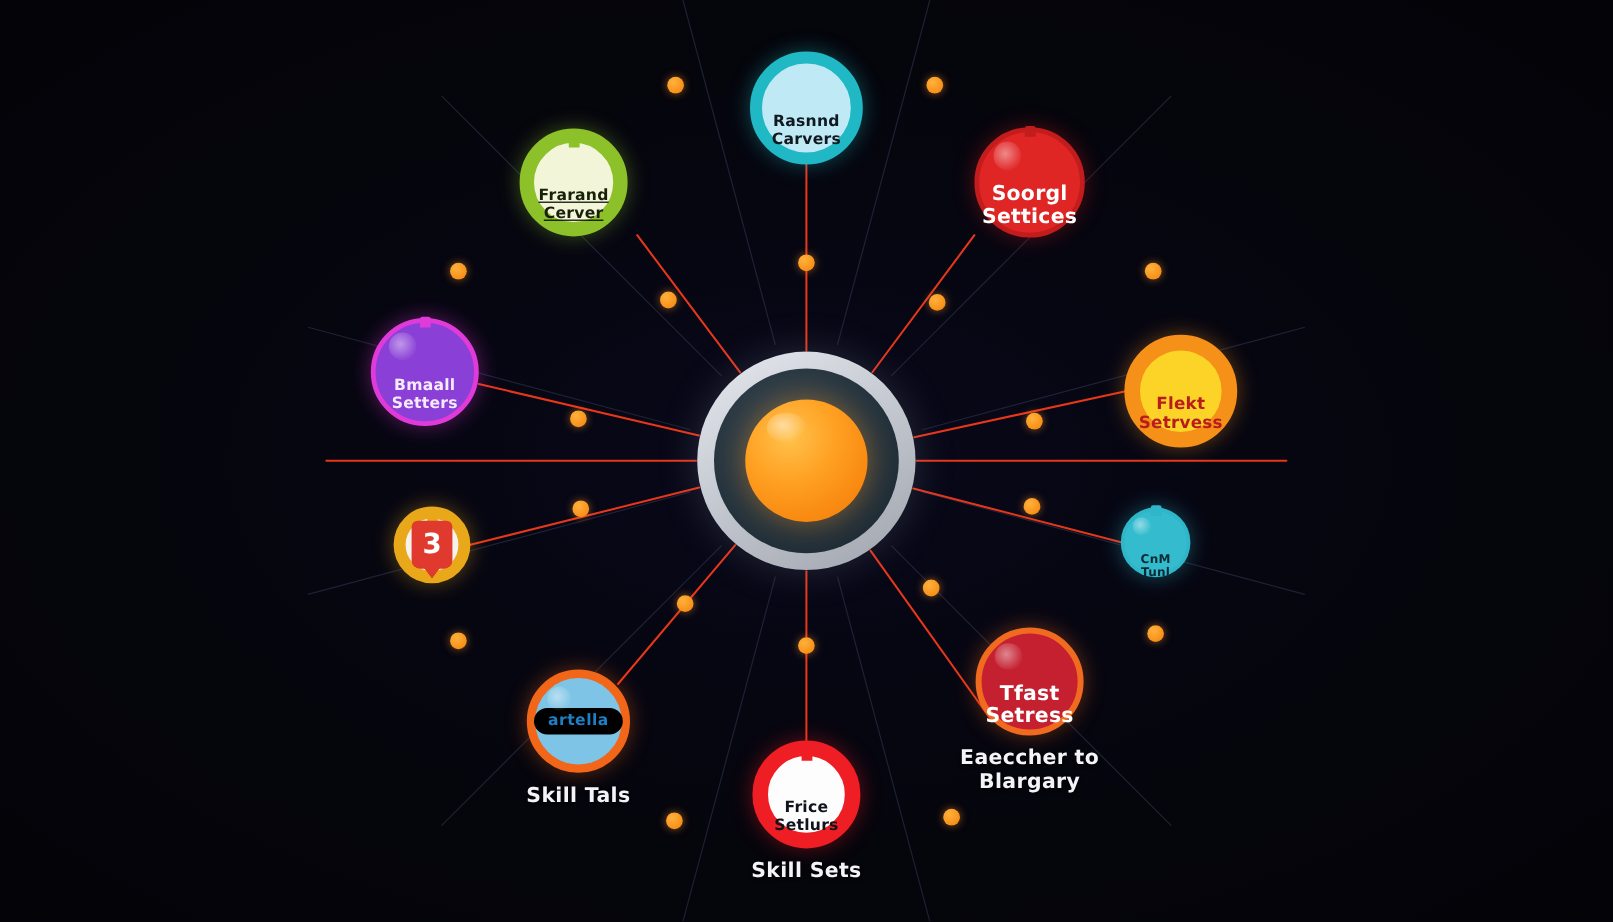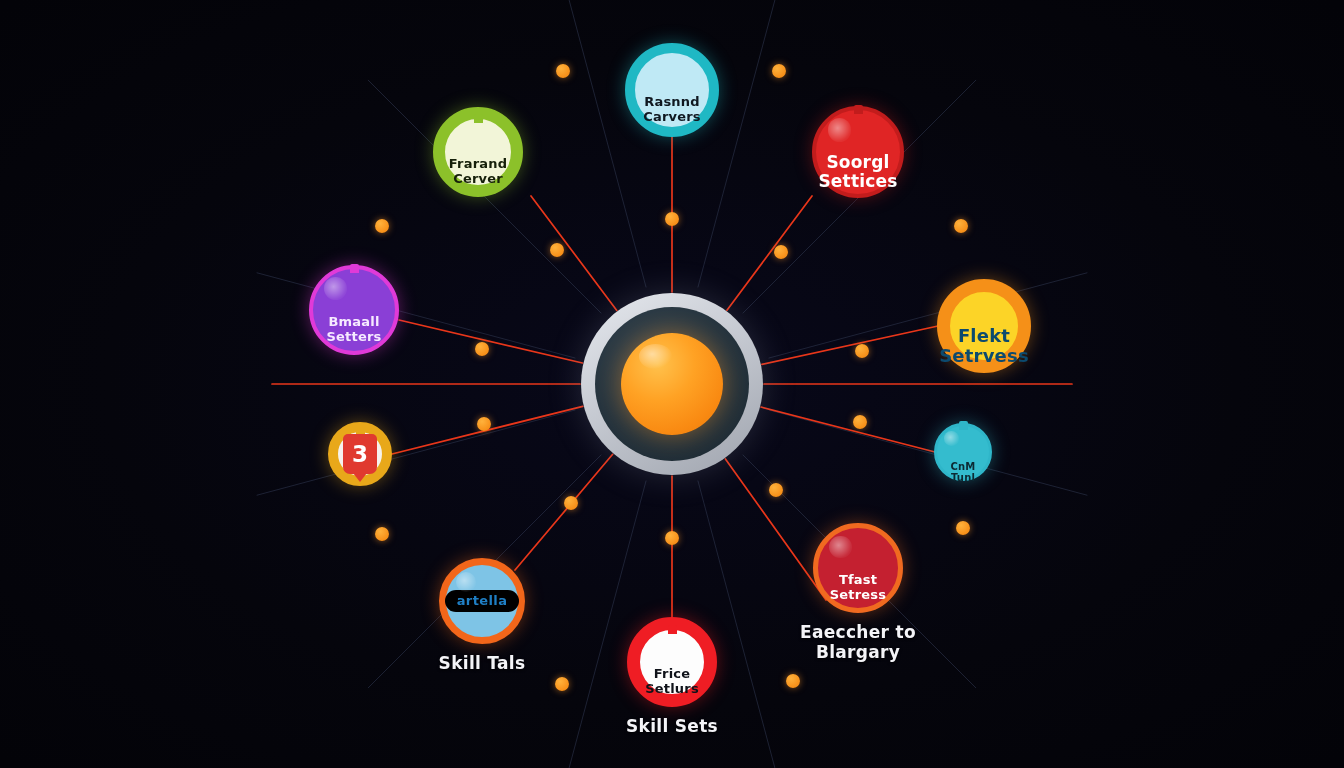--- a/index.html
+++ b/index.html
@@ -178,39 +178,39 @@
       <div class="dot" style="left: 375px; top: 219px; height: 14px; width: 14px;"></div>
       <div class="dot" style="left: 954px; top: 219px; height: 14px; width: 14px;"></div>
       <div class="dot" style="left: 375px; top: 527px; height: 14px; width: 14px;"></div>
       <div class="dot" style="left: 956px; top: 521px; height: 14px; width: 14px;"></div>
       <div class="dot" style="left: 555px; top: 677px; height: 14px; width: 14px;"></div>
       <div class="dot" style="left: 786px; top: 674px; height: 14px; width: 14px;"></div>
       <div class="node" style="left: 625px; top: 43px; height: 94px; width: 94px; background: rgb(191, 233, 245); border: 10px solid rgb(31, 184, 196); box-shadow: rgba(31, 184, 196, 0.4) 0px 0px 18px;">
         <div class="node-label-in" style="color: rgb(16, 24, 32); font-size: 13px;">Rasnnd
 Carvers</div>
       </div>
-      <div class="node" style="left: 433px; top: 107px; height: 90px; width: 90px; background: rgb(242, 245, 216); border: 12px solid rgb(140, 193, 42); box-shadow: rgba(140, 193, 42, 0.4) 0px 0px 18px;">
+      <div class="node" style="left: 433px; top: 107px; height: 90px; width: 90px; background: rgb(242, 245, 216); border: 12px solid rgb(140, 193, 42); box-shadow: rgba(140, 193, 42, 0.4) 0px 0px 18px; text-decoration: underline;">
         <div class="pin" style="background: rgb(140, 193, 42);"></div>
         <div class="node-label-in" style="color: rgb(22, 32, 10); font-size: 13px;">Frarand
 Cerver</div>
       </div>
       <div class="node" style="left: 812px; top: 106px; height: 92px; width: 92px; background: rgb(224, 37, 37); border: 4px solid rgb(194, 28, 28); box-shadow: rgba(194, 28, 28, 0.4) 0px 0px 18px;">
         <div class="pin" style="background: rgb(194, 28, 28);"></div>
         <div class="gloss" style="left: 14%; top: 10%; width: 28%; height: 28%;"></div>
         <div class="node-label-in" style="color: rgb(255, 255, 255); font-size: 17px;">Soorgl
 Settices</div>
       </div>
       <div class="node" style="left: 309px; top: 265px; height: 90px; width: 90px; background: rgb(138, 63, 214); border: 4px solid rgb(224, 58, 216); box-shadow: rgba(224, 58, 216, 0.4) 0px 0px 18px;">
         <div class="pin" style="background: rgb(224, 58, 216);"></div>
         <div class="gloss" style="left: 14%; top: 10%; width: 28%; height: 28%;"></div>
         <div class="node-label-in" style="color: rgb(246, 234, 255); font-size: 13px;">Bmaall
 Setters</div>
       </div>
       <div class="node" style="left: 937px; top: 279px; height: 94px; width: 94px; background: rgb(252, 212, 39); border: 13px solid rgb(245, 144, 24); box-shadow: rgba(245, 144, 24, 0.4) 0px 0px 18px;">
-        <div class="node-label-in" style="color: #0c4a6e; font-size: 18px;">Flekt
+        <div class="node-label-in" style="color: #b91c1c; font-size: 14px;">Flekt
 Setrvess</div>
       </div>
       <div class="node" style="left: 328px; top: 422px; height: 64px; width: 64px; background: rgb(246, 242, 238); border: 10px solid rgb(232, 168, 26); box-shadow: rgba(232, 168, 26, 0.4) 0px 0px 18px;">
         <div class="pin" style="background: rgb(232, 168, 26);"></div>
         <div style="width: 78%; height: 78%; border-radius: 50%; background: rgb(255, 255, 255); display: flex; align-items: center; justify-content: center;">
           <div class="badge3">3</div>
         </div>
       </div>
       <div class="node" style="left: 934px; top: 423px; height: 58px; width: 58px; background: rgb(52, 188, 206); border: 3px solid rgb(47, 182, 201); box-shadow: rgba(47, 182, 201, 0.4) 0px 0px 18px;">
         <div class="pin" style="background: rgb(47, 182, 201);"></div>
@@ -224,19 +224,19 @@
       </div>
       <div class="node-caption" style="left: 352px; top: 654px; width: 260px;">Skill Tals</div>
       <div class="node" style="left: 627px; top: 617px; height: 90px; width: 90px; background: rgb(253, 253, 253); border: 13px solid rgb(239, 29, 36); box-shadow: rgba(239, 29, 36, 0.4) 0px 0px 18px;">
         <div class="pin" style="background: rgb(239, 29, 36);"></div>
         <div class="node-label-in" style="color: rgb(16, 19, 26); font-size: 13px;">Frice
 Setlurs</div>
       </div>
       <div class="node-caption" style="left: 542px; top: 717px; width: 260px;">Skill Sets</div>
       <div class="node" style="left: 813px; top: 523px; height: 90px; width: 90px; background: rgb(196, 32, 48); border: 5px solid rgb(240, 106, 32); box-shadow: rgba(240, 106, 32, 0.4) 0px 0px 18px;">
         <div class="gloss" style="left: 14%; top: 10%; width: 28%; height: 28%;"></div>
-        <div class="node-label-in" style="color: rgb(255, 255, 255); font-size: 13px;">Tfast
+        <div class="node-label-in" style="color: rgb(255, 255, 255); font-size: 17px;">Tfast
 Setress</div>
       </div>
       <div class="node-caption" style="left: 728px; top: 623px; width: 260px;">Eaeccher to
 Blargary</div>
     </div>
 </div>
 
 </body></html>

